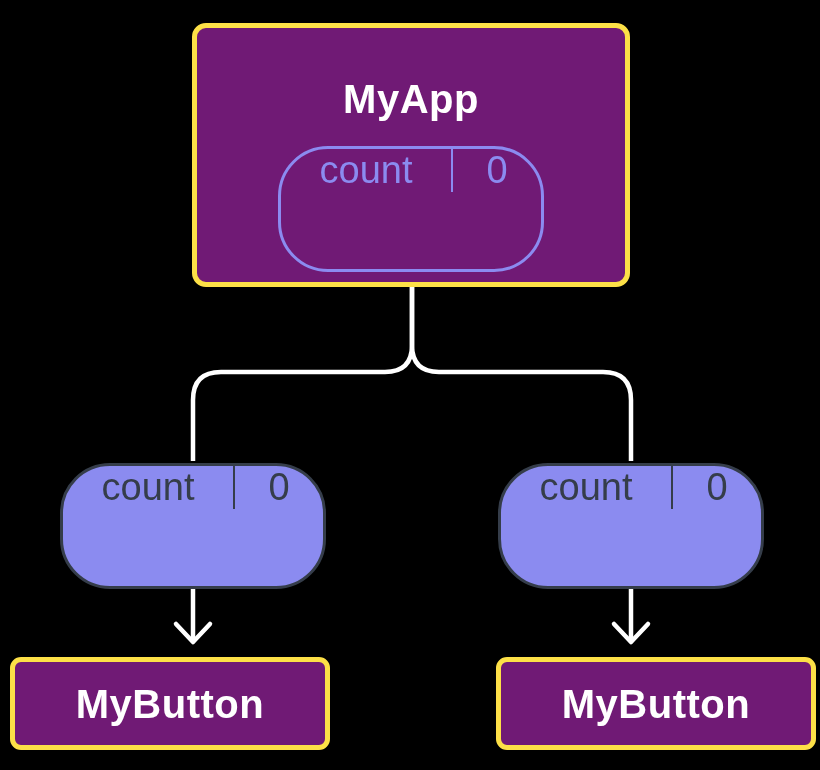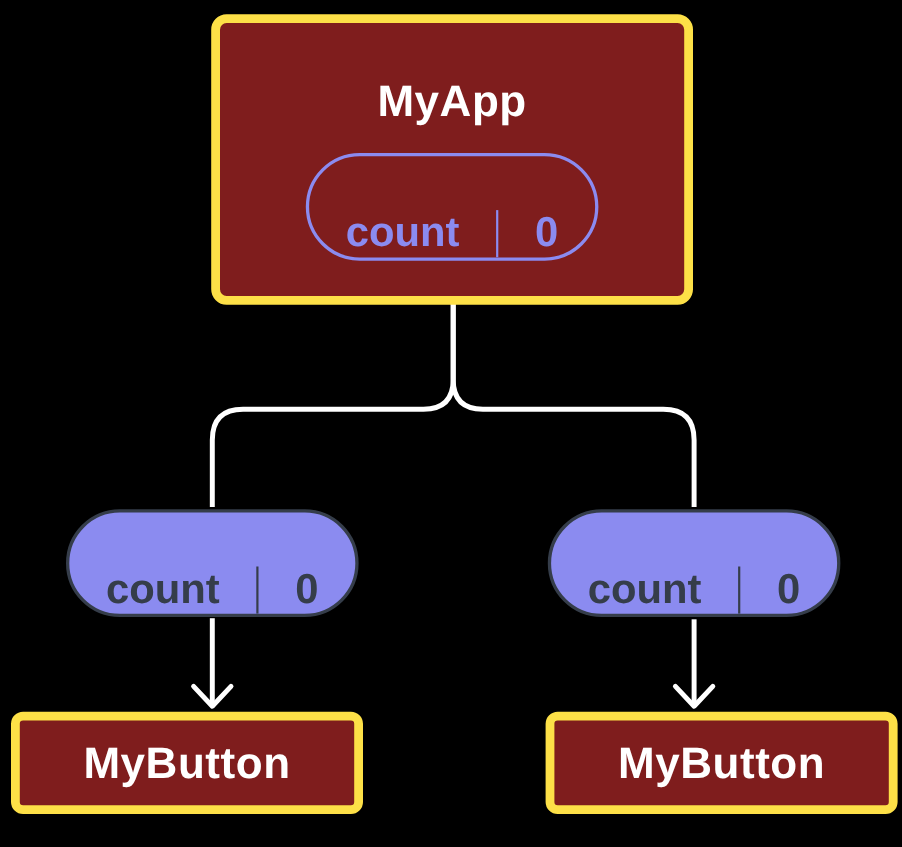--- a/index.html
+++ b/index.html
@@ -18,23 +18,24 @@
   svg.connectors {
     position: absolute;
     left: 0; top: 0;
     width: 820px; height: 770px;
     pointer-events: none;
   }
   
   .node {
     position: absolute;
     box-sizing: border-box;
-    background: #7f1d1d;
-    border: 8px solid #fde047;
+    background: #701a75;
+    border: 5px solid #fde047;
     color: #FFFFFF;
+    margin-top: 10px;
   }
   .node-root {
     left: 192px; top: 13px;
     width: 438px; height: 264px;
     border-radius: 14px;
     display: flex;
     flex-direction: column;
     align-items: center;
   }
   .node-title {
@@ -53,27 +54,26 @@
     display: flex;
     align-items: center;
     justify-content: center;
   }
   .node-child-left  { left: 10px;  top: 647px; }
   .node-child-right { left: 496px; top: 647px; }
 
   
   .pill {
     box-sizing: border-box;
-    width: 266px; height: 98px;
+    width: 266px; height: 126px;
     border-radius: 50px;
     display: flex;
-    align-items: flex-end;
+    align-items: flex-start;
     overflow: hidden;
     font-size: 38px;
-    font-weight: bold;
   }
   .pill-name {
     flex: 0 0 170px;
     display: flex;
     align-items: center;
     justify-content: center;
   }
   .pill-value {
     flex: 1 1 auto;
     display: flex;

